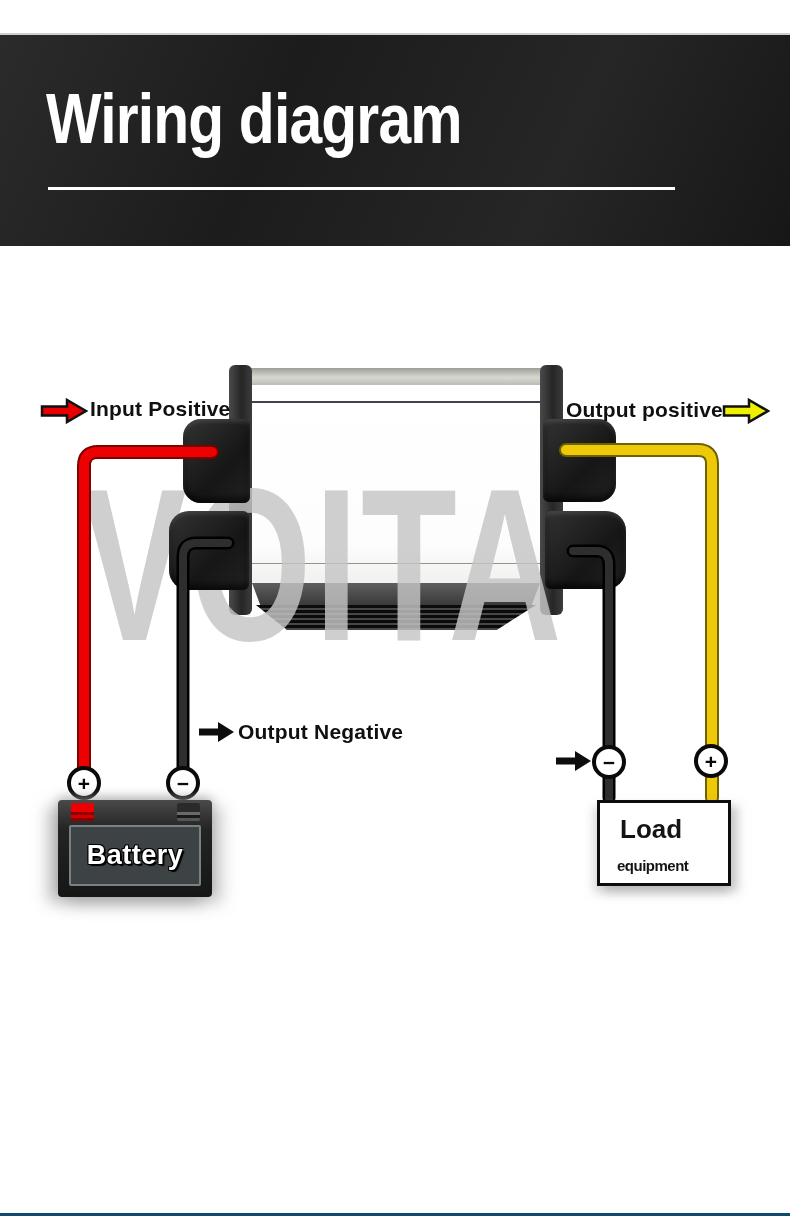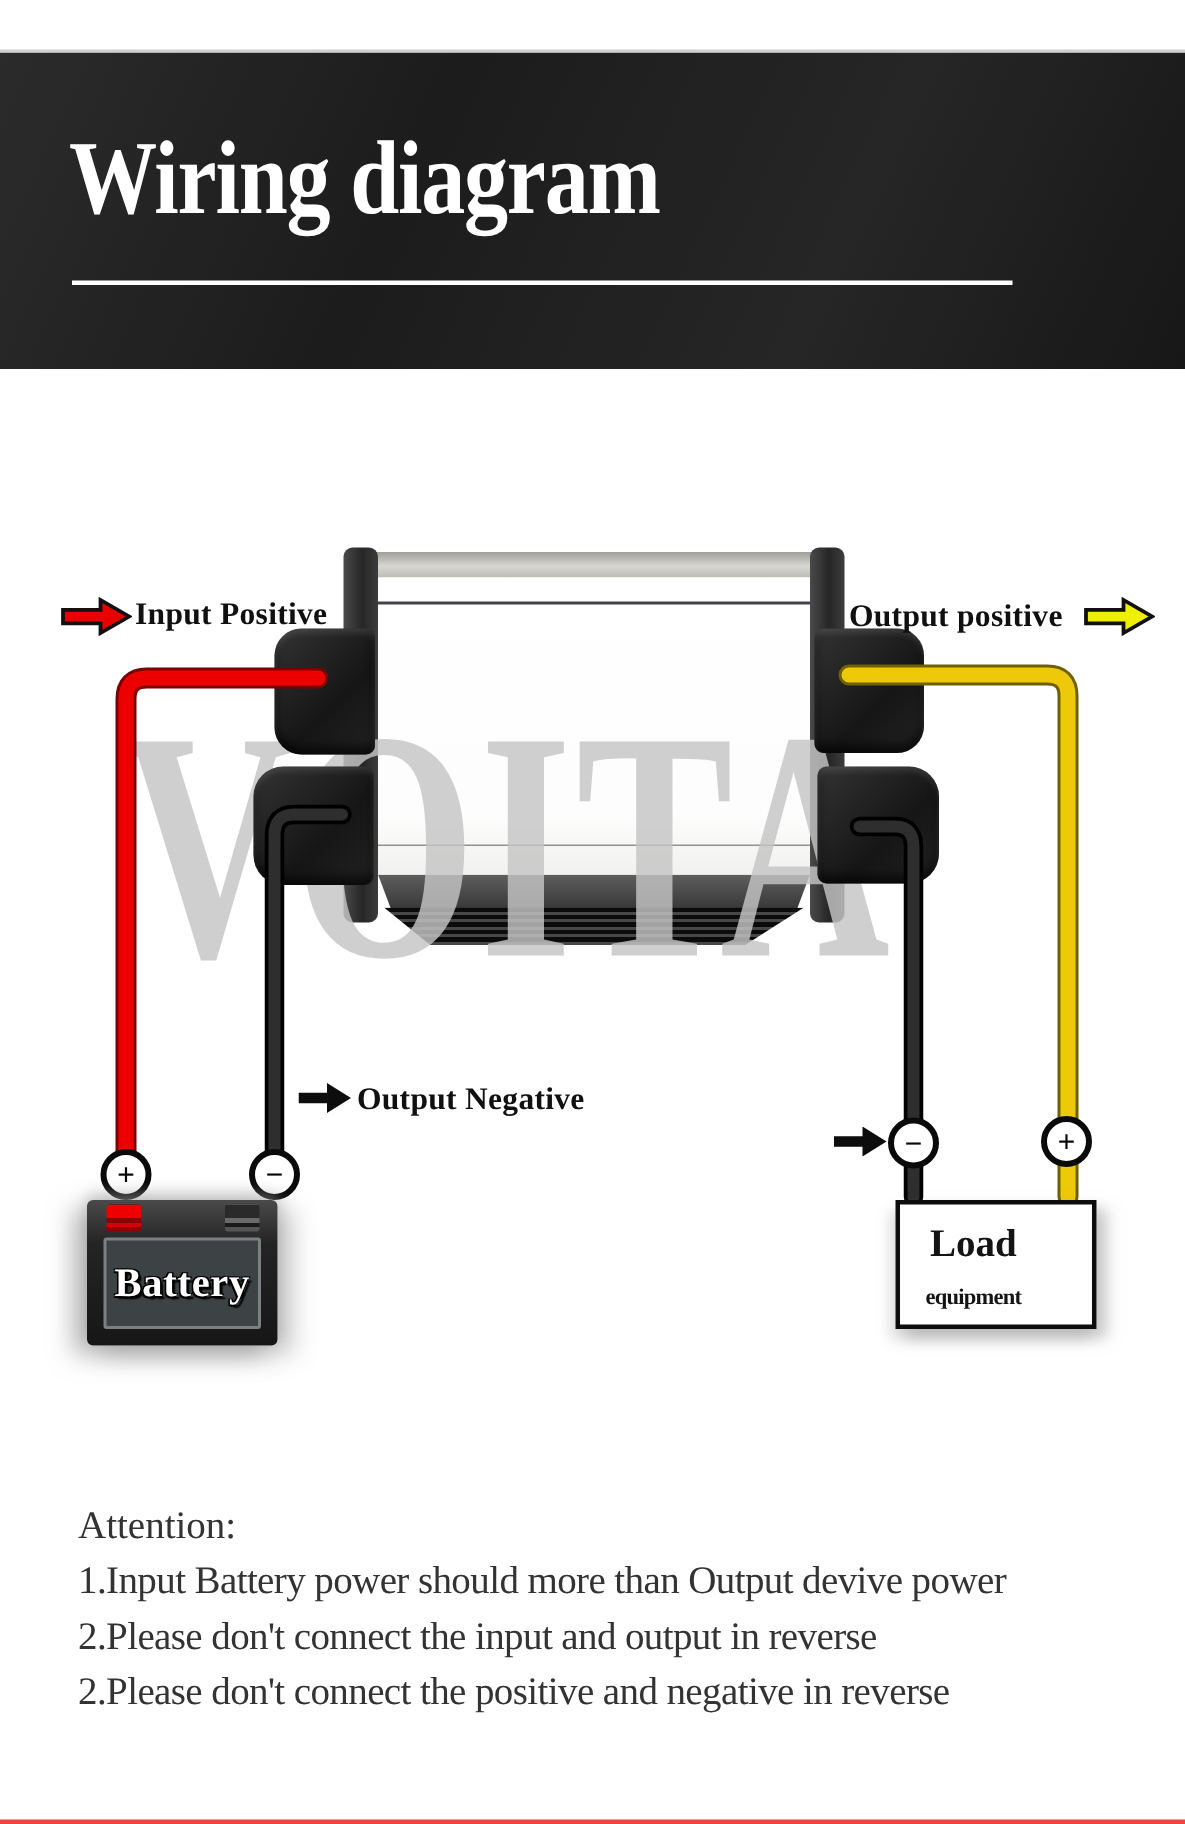--- a/index.html
+++ b/index.html
@@ -1,20 +1,20 @@
 <!DOCTYPE html>
 <html><head>
 <meta charset="utf-8">
 <style>
   html,body{margin:0;padding:0;background:#fff;}
   .page{
     position:relative;width:790px;height:1216px;margin:0 auto;
     background:#fff;overflow:hidden;
-    font-family:Liberation Serif, serif;
-    border-bottom:3px solid #ef4444;box-sizing:border-box;
+    font-family:Liberation Sans, sans-serif;
+    border-bottom:3px solid #0c4a6e;box-sizing:border-box;
   }
   
   .banner{
     position:absolute;left:0;top:33px;width:790px;height:213px;
     background:linear-gradient(115deg,#2b2b2b 0%,#1c1c1c 35%,#262626 70%,#171717 100%);
     border-top:2px solid #cfcfcf;box-sizing:border-box;z-index:6;
   }
   .banner-title{
     position:absolute;left:46px;top:48px;margin:0;
     color:#ffffff;font-size:70px;font-weight:bold;line-height:1.05;
@@ -76,21 +76,21 @@
   .arrow{position:absolute;z-index:5;}
   
   .term{
     position:absolute;z-index:5;width:26px;height:26px;border-radius:50%;
     background:#ffffff;border:4px solid #0a0a0a;
     display:flex;align-items:center;justify-content:center;
     font-size:21px;font-weight:bold;color:#0a0a0a;line-height:1;
   }
   
   .battery{
-    position:absolute;left:58px;top:800px;width:127px;height:97px;z-index:5;
+    position:absolute;left:58px;top:800px;width:154px;height:97px;z-index:5;
     background:linear-gradient(to bottom,#4a4a4a,#242424 30%,#161616);
     border-radius:4px;
     box-shadow:-10px 6px 16px rgba(135,135,135,.55),10px 6px 16px rgba(140,140,140,.45),0 -4px 10px rgba(160,160,160,.5);
   }
   .battery-term{position:absolute;top:3px;width:23px;height:18px;border-radius:2px;}
   .battery-term.pos{left:13px;background:repeating-linear-gradient(to bottom,#ef0000 0 9px,#8f0000 9px 12px,#d40000 12px 15px,#8f0000 15px 18px);}
   .battery-term.neg{right:12px;background:repeating-linear-gradient(to bottom,#2a2a2a 0 9px,#6a6a6a 9px 12px,#1a1a1a 12px 15px,#555 15px 18px);}
   .battery-panel{
     position:absolute;left:11px;top:25px;right:11px;bottom:11px;
     background:#3d4344;border:2px solid #7b8182;border-radius:2px;
@@ -183,20 +183,14 @@
     <div class="battery-panel">
       <span class="battery-label">Battery</span>
     </div>
   </div>
 
   <div class="load-box">
     <div class="load-line1">Load</div>
     <div class="load-line2">equipment</div>
   </div>
 
-  <section class="attention">
-    <p class="attention-heading">Attention:</p>
-    <div class="attention-item">1.Input Battery power should more than Output devive power</div>
-    <div class="attention-item">2.Please don't connect the input and output in reverse</div>
-    <div class="attention-item">2.Please don't connect the positive and negative in reverse</div>
-  </section>
 
 </div>
 
 </body></html>

